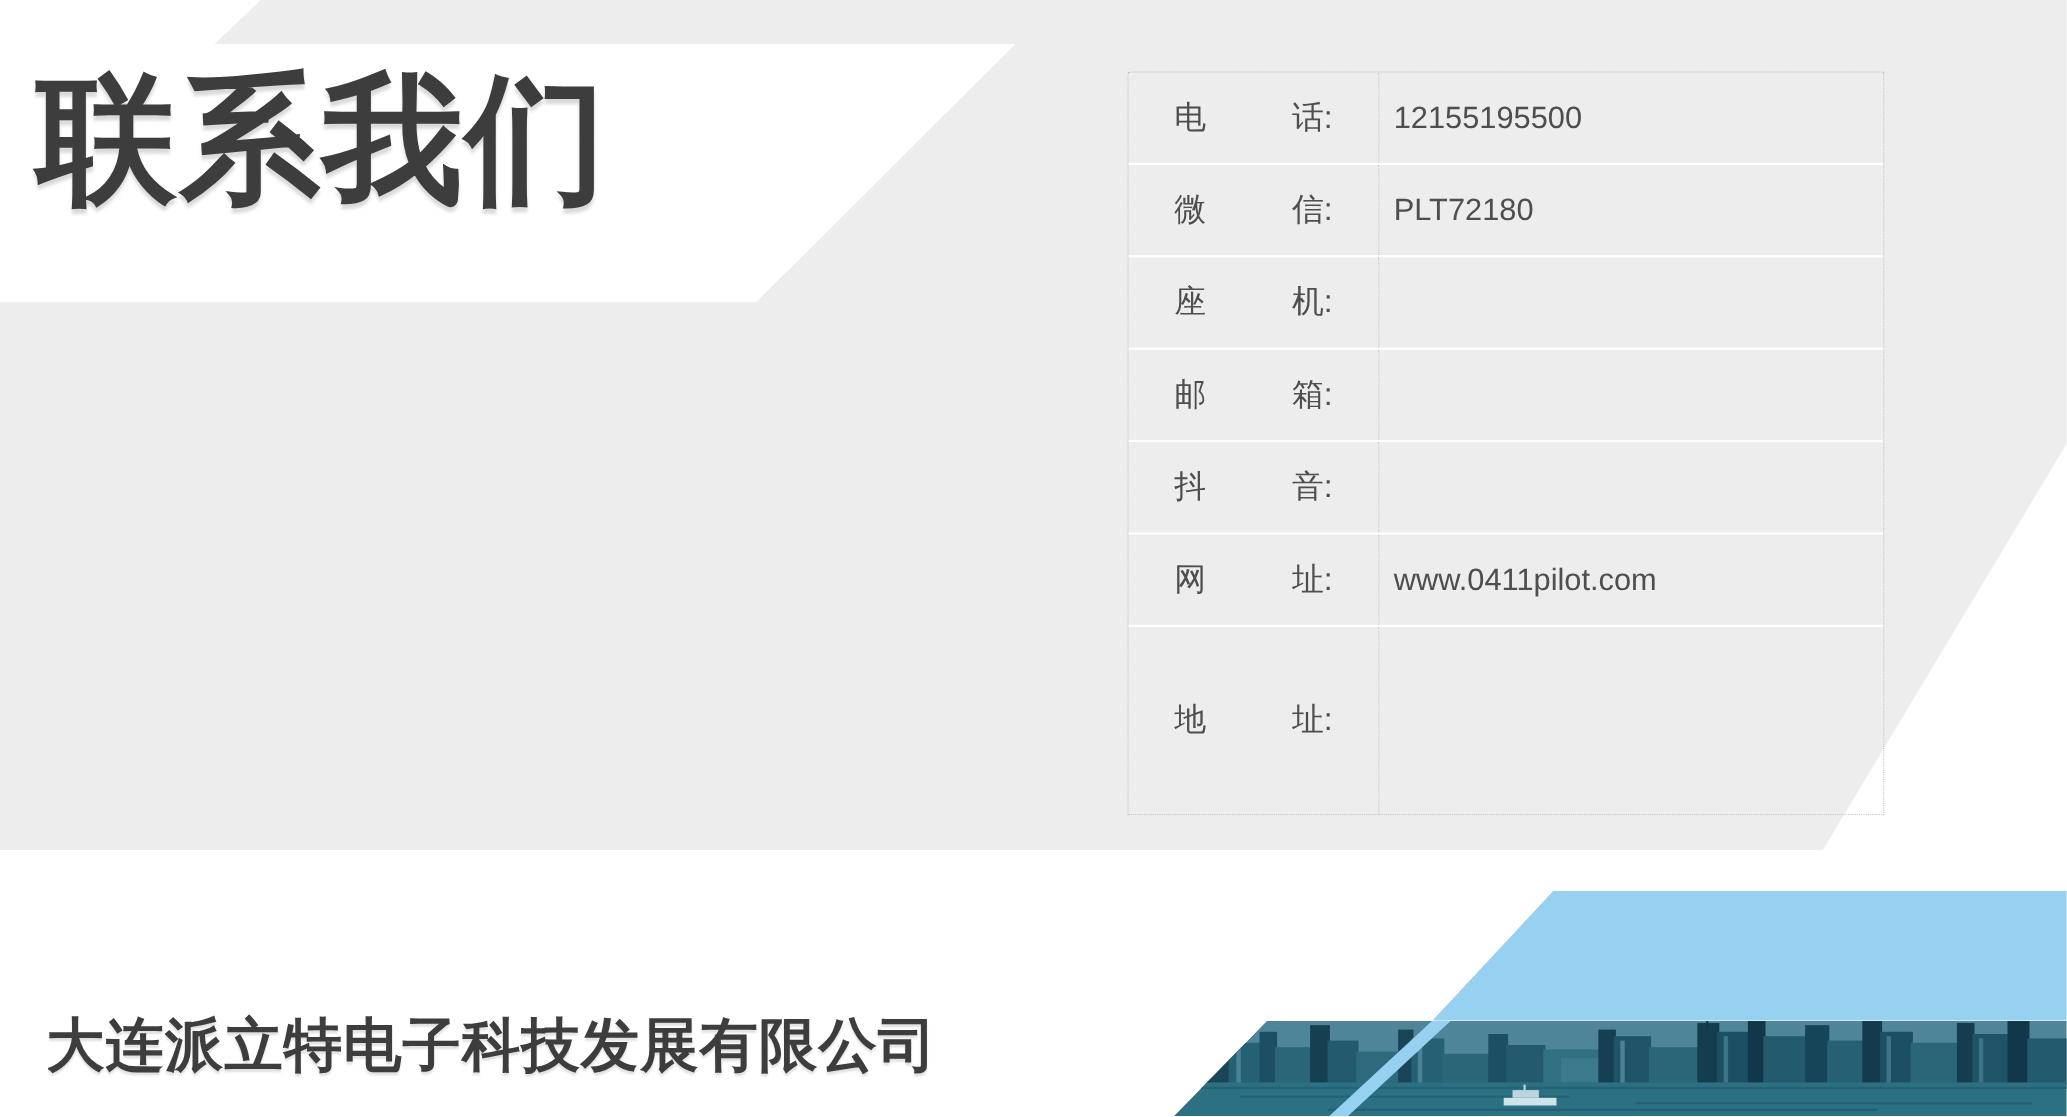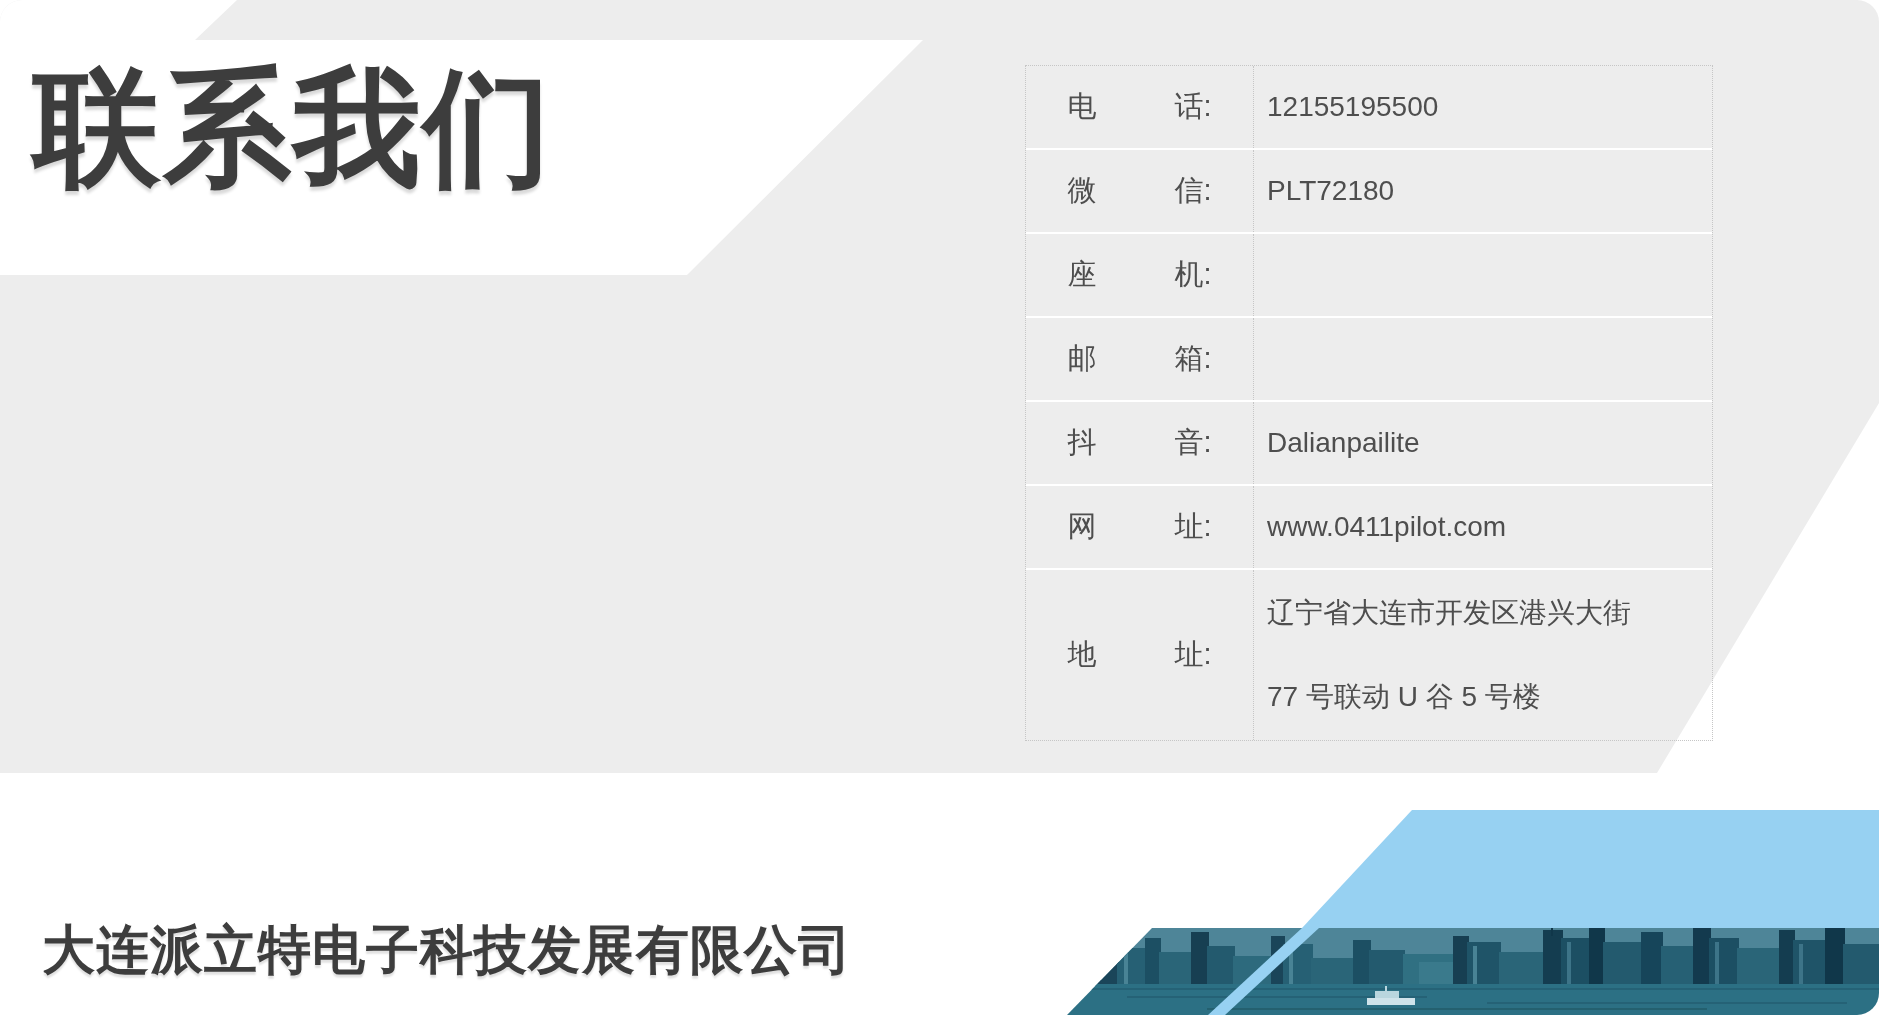--- a/index.html
+++ b/index.html
@@ -1,19 +1,18 @@
 <!DOCTYPE html>
 <html><head>
 <meta charset="utf-8">
 <style>
   html,body{margin:0;padding:0;background:#fff;}
   .stage{
     position:relative;width:1879px;height:1015px;overflow:hidden;background:#ffffff;
     font-family:"Liberation Sans","DejaVu Sans",sans-serif;
-    border-radius:22px;
   }
   
   .gray-section{
     position:absolute;left:0;top:0;width:1879px;height:773px;background:#ededed;
     clip-path:polygon(0 0,1879px 0,1879px 403px,1657px 773px,0 773px);
   }
   
   .white-banner{
     position:absolute;left:0;top:0;width:923px;height:275px;background:#ffffff;
     clip-path:polygon(0 0,237px 0,195px 40px,923px 40px,687px 275px,0 275px);
@@ -118,43 +117,38 @@
       </div>
     </div>
 
     <div class="trow">
       <div class="tlabel">
         <span class="tlabel-inner">
           <span>抖</span>
           <span>音:</span>
         </span>
       </div>
-      <div class="tvalue">Dalianpailite</div>
     </div>
 
     <div class="trow">
       <div class="tlabel">
         <span class="tlabel-inner">
           <span>网</span>
           <span>址:</span>
         </span>
       </div>
       <div class="tvalue">www.0411pilot.com</div>
     </div>
 
     <div class="trow tall">
       <div class="tlabel">
         <span class="tlabel-inner">
           <span>地</span>
           <span>址:</span>
         </span>
-      </div>
-      <div class="tvalue multiline">
-        <span>辽宁省大连市开发区港兴大街</span>
-        <span>77 号联动 U 谷 5 号楼</span>
       </div>
     </div>
 
   </div>
 
   <div class="company-name">大连派立特电子科技发展有限公司</div>
 
   <div class="blue-parallelogram"></div>
   <div class="blue-stripe"></div>
 

